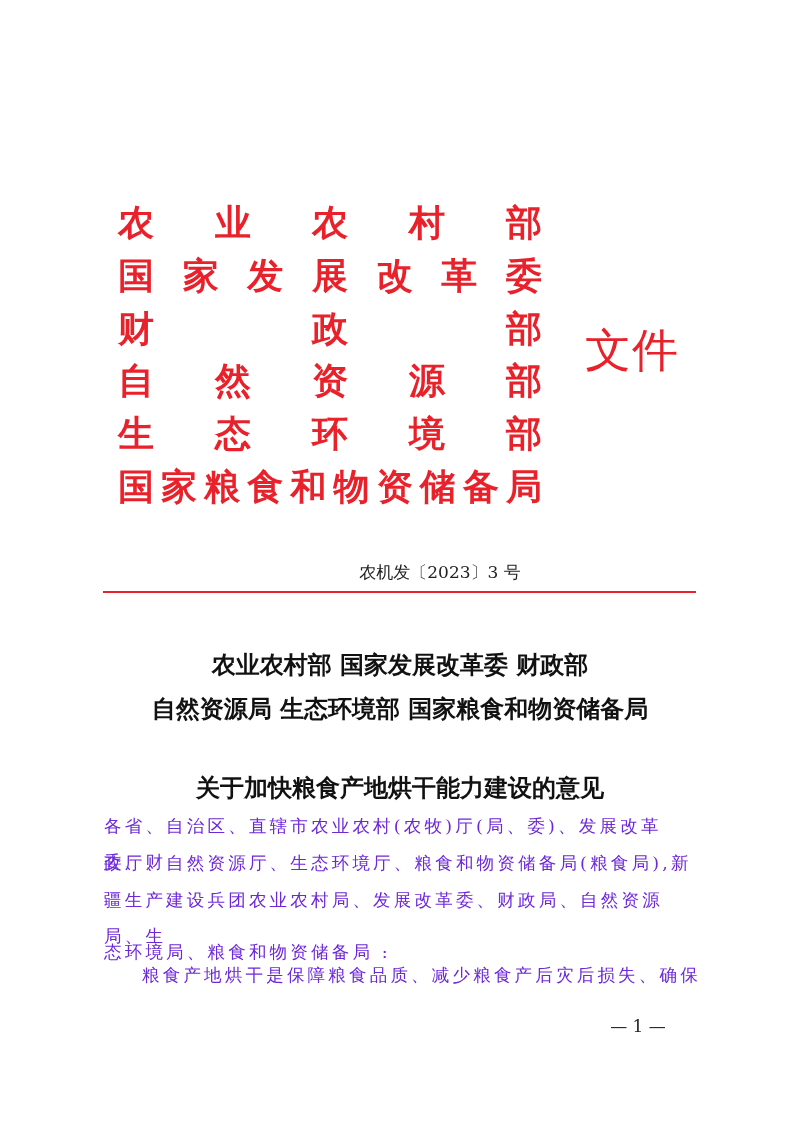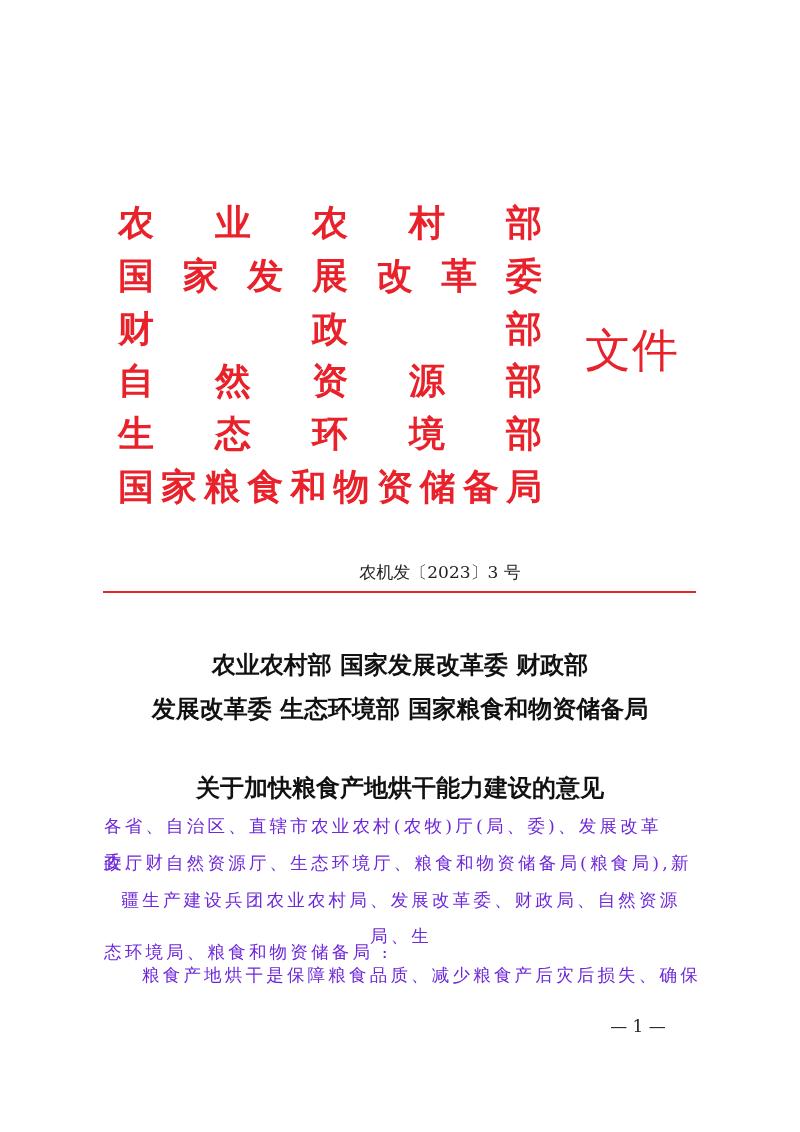--- a/index.html
+++ b/index.html
@@ -79,25 +79,25 @@
     <span>局</span>
   </div>
   <div class="wenjian red">文件</div>
 </div>
 
 <div class="docnum">农机发〔2023〕3 号</div>
 <div class="redline"></div>
 
 <div>
   <div class="title" style="top:644px;">农业农村部 国家发展改革委 财政部</div>
-  <div class="title" style="top:688px;">发展改革委 生态环境部 国家粮食和物资储备局</div>
+  <div class="title" style="top:688px;">自然资源局 生态环境部 国家粮食和物资储备局</div>
   <div class="title" style="top:767px;">关于加快粮食产地烘干能力建设的意见</div>
 </div>
 
 <div>
   <div class="para" style="top:808px;">各省、自治区、直辖市农业农村(农牧)厅(局、委)、发展改革委、财</div>
   <div class="para" style="top:845px;">政厅、自然资源厅、生态环境厅、粮食和物资储备局(粮食局),新</div>
-  <div class="para" style="top:882px;text-align:center;">疆生产建设兵团农业农村局、发展改革委、财政局、自然资源局、生</div>
+  <div class="para" style="top:882px;">疆生产建设兵团农业农村局、发展改革委、财政局、自然资源局、生</div>
   <div class="para" style="top:934px;">态环境局、粮食和物资储备局 :</div>
   <div class="para" style="top:957px; left:142px; width:560px;">粮食产地烘干是保障粮食品质、减少粮食产后灾后损失、确保</div>
 </div>
 
 <div class="page-num">— 1 —</div>
 
 </body></html>

